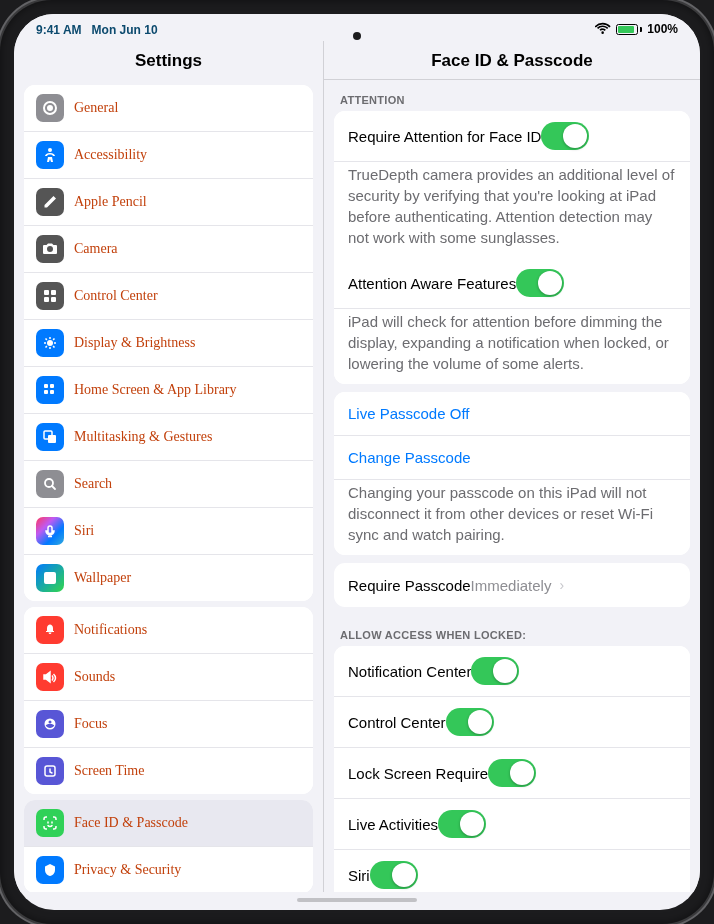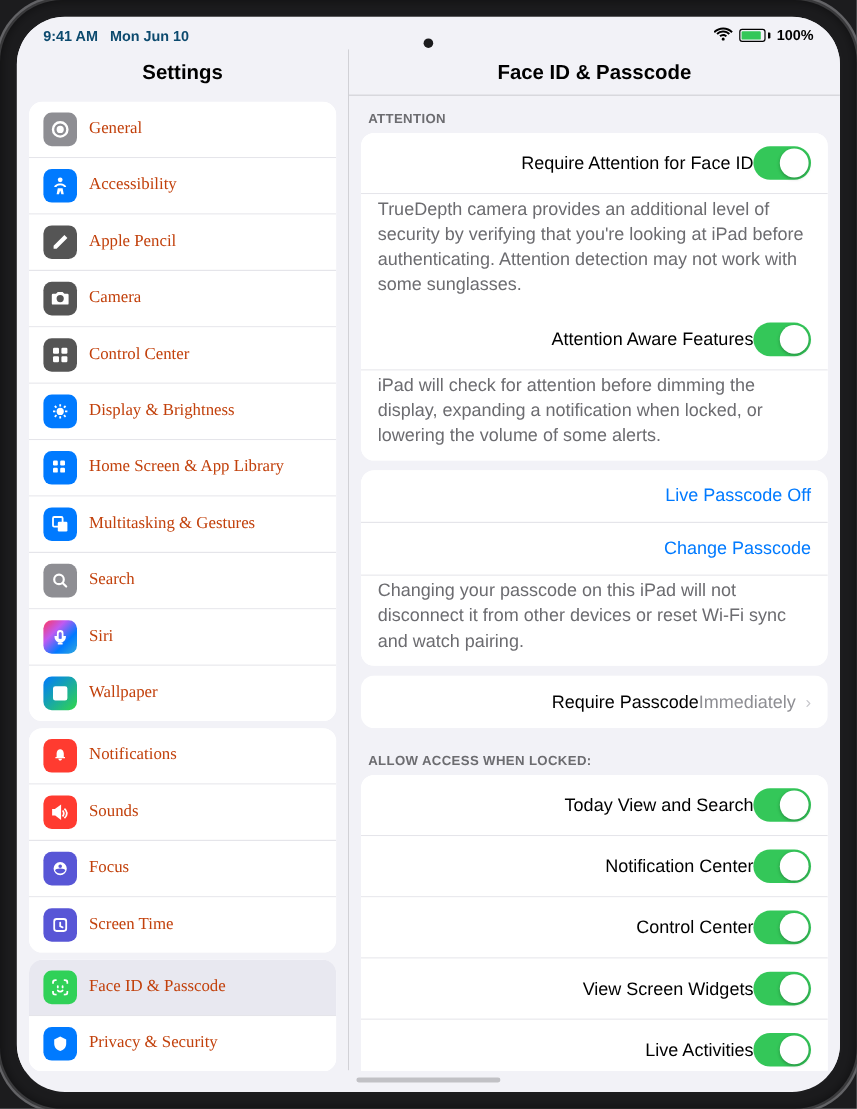--- a/index.html
+++ b/index.html
@@ -50,21 +50,21 @@
       background: #1c1c1e;
       border-radius: 50%;
     }
     .main-content {
       display: flex;
       flex: 1;
       overflow: hidden;
     }
     
     .sidebar {
-      width: 277px;
+      width: 310px;
       flex-shrink: 0;
       background: #f2f2f7;
       overflow-y: auto;
       border-right: 1px solid #d1d1d6;
     }
     .sidebar-title {
       font-size: 17px;
       font-weight: 700;
       color: #000;
       text-align: center;
@@ -125,21 +125,21 @@
     }
     .settings-group {
       background: #fff;
       border-radius: 11px;
       margin: 0 10px 8px 10px;
       overflow: hidden;
     }
     .settings-row {
       display: flex;
       align-items: center;
-      justify-content: flex-end;
+      justify-content: flex-start;
       padding: 11px 14px;
       border-bottom: 0.5px solid #e5e5ea;
       background: #fff;
       min-height: 44px;
     }
     .settings-row:last-child { border-bottom: none; }
     .row-label {
       font-size: 15px;
       color: #000;
     }
@@ -452,39 +452,33 @@
             <div class="row-value">
               <span>Immediately</span>
               <span class="chevron">›</span>
             </div>
           </div>
         </div>
 
         <div class="section-header">ALLOW ACCESS WHEN LOCKED:</div>
         <div class="settings-group">
           <div class="settings-row">
-            <span class="row-label">Today View and Search</span>
+            <span class="row-label">Notification Center</span>
             <div class="toggle on">
                 <div class="toggle-knob"></div>
               </div>
           </div>
           <div class="settings-row">
-            <span class="row-label">Notification Center</span>
+            <span class="row-label">Control Center</span>
             <div class="toggle on">
                 <div class="toggle-knob"></div>
               </div>
           </div>
           <div class="settings-row">
-            <span class="row-label">Control Center</span>
-            <div class="toggle on">
-                <div class="toggle-knob"></div>
-              </div>
-          </div>
-          <div class="settings-row">
-            <span class="row-label">View Screen Widgets</span>
+            <span class="row-label">Lock Screen Require</span>
             <div class="toggle on">
                 <div class="toggle-knob"></div>
               </div>
           </div>
           <div class="settings-row">
             <span class="row-label">Live Activities</span>
             <div class="toggle on">
                 <div class="toggle-knob"></div>
               </div>
           </div>

